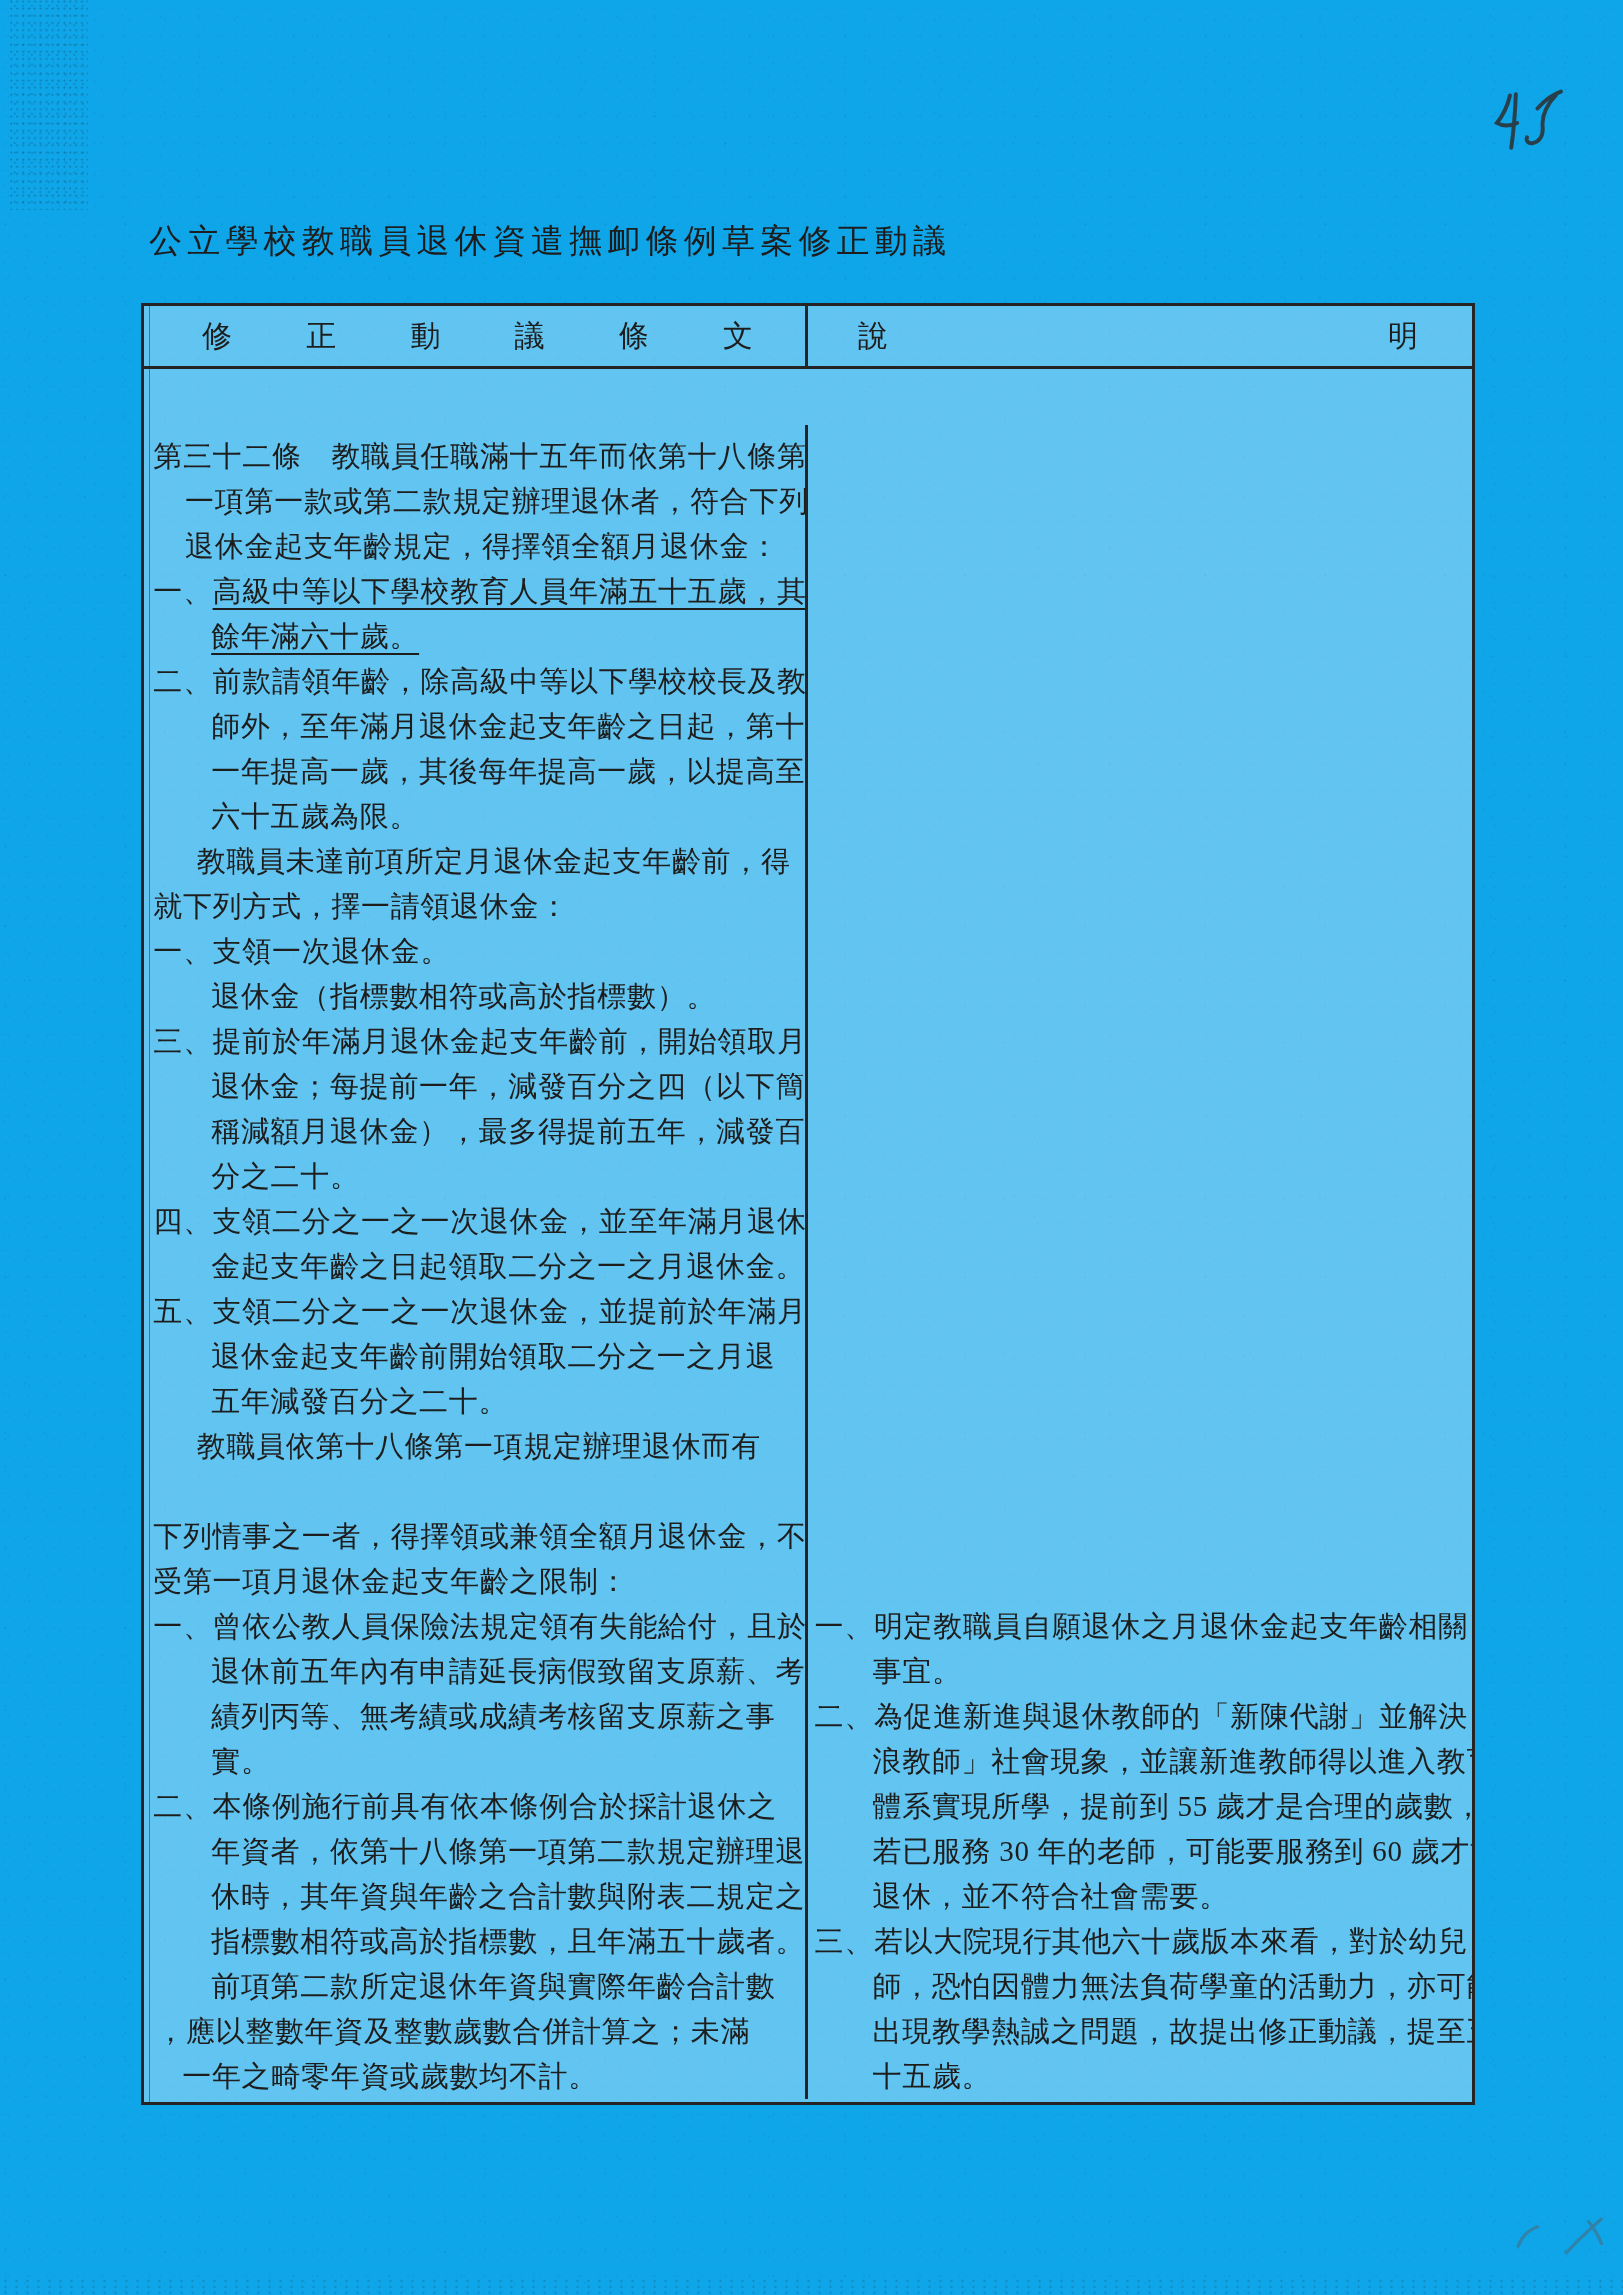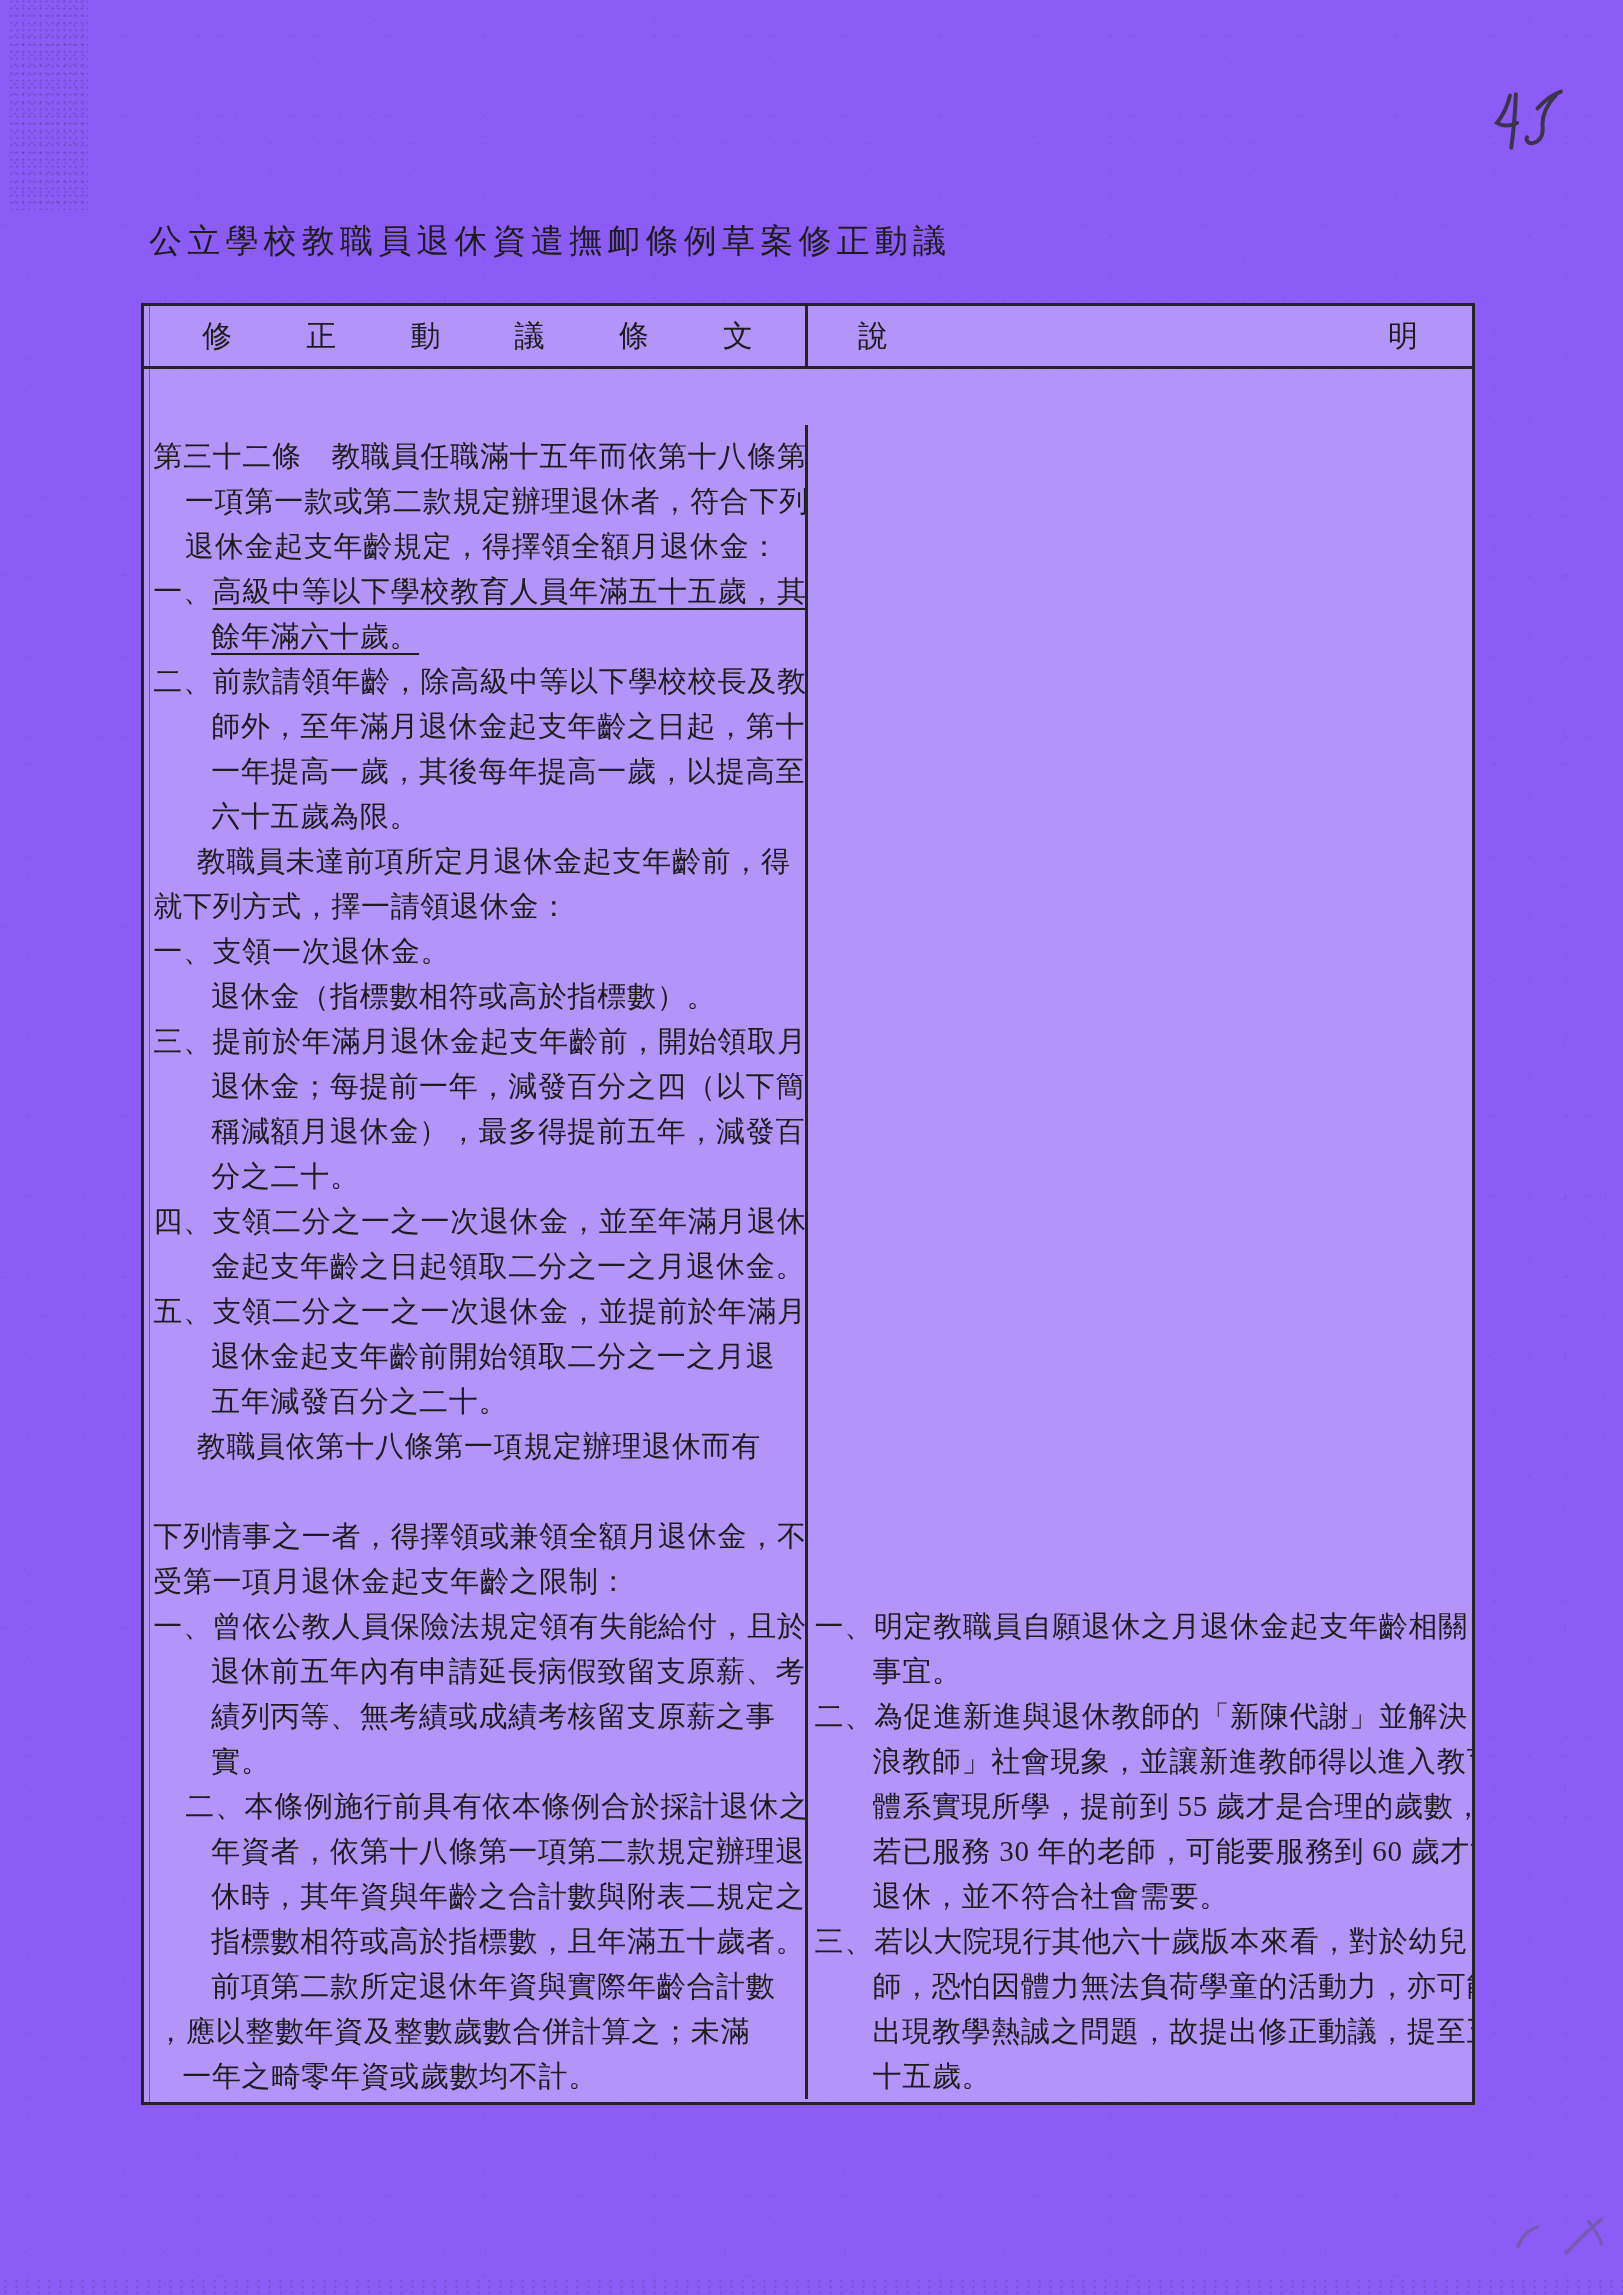--- a/index.html
+++ b/index.html
@@ -1,19 +1,19 @@
 <!DOCTYPE html>
 <html style="font-size:10.5px"><head>
 <meta charset="utf-8">
 <style>
   html,body{margin:0;padding:0;background:#e9e9e6;}
   .page{
     position:relative;
     width:1624px;height:2295px;
-    background:#8b5cf6;
+    background:#0ea5e9;
     font-family:"Liberation Serif","DejaVu Serif",serif;
     color:#1d1d1d;
     overflow:hidden;
   }
   
   .page::before{
     content:"";
     position:absolute;inset:0;
     background-image:
       radial-gradient(circle at 23% 31%, rgba(40,40,40,.10) 0.7px, transparent 1.3px),
@@ -152,21 +152,21 @@
           <div class="tline" style="padding-left: 0em;"><span class="marker">五、</span><span>支領二分之一之一次退休金，並提前於年滿月</span></div>
           <div class="tline" style="padding-left: 2em;"><span>退休金起支年齡前開始領取二分之一之月退</span></div>
           <div class="tline" style="padding-left: 2em;"><span>五年減發百分之二十。</span></div>
           <div class="tline" style="padding-left: 1.5em;"><span>教職員依第十八條第一項規定辦理退休而有</span></div>
           <div class="tline" style="padding-left: 0em; margin-top: 45px;"><span>下列情事之一者，得擇領或兼領全額月退休金，不</span></div>
           <div class="tline" style="padding-left: 0em;"><span>受第一項月退休金起支年齡之限制：</span></div>
           <div class="tline" style="padding-left: 0em;"><span class="marker">一、</span><span>曾依公教人員保險法規定領有失能給付，且於</span></div>
           <div class="tline" style="padding-left: 2em;"><span>退休前五年內有申請延長病假致留支原薪、考</span></div>
           <div class="tline" style="padding-left: 2em;"><span>績列丙等、無考績或成績考核留支原薪之事</span></div>
           <div class="tline" style="padding-left: 2em;"><span>實。</span></div>
-          <div class="tline" style="padding-left: 0em; margin-left: 32px;"><span class="marker">二、</span><span>本條例施行前具有依本條例合於採計退休之</span></div>
+          <div class="tline" style="padding-left: 0em;"><span class="marker">二、</span><span>本條例施行前具有依本條例合於採計退休之</span></div>
           <div class="tline" style="padding-left: 2em;"><span>年資者，依第十八條第一項第二款規定辦理退</span></div>
           <div class="tline" style="padding-left: 2em;"><span>休時，其年資與年齡之合計數與附表二規定之</span></div>
           <div class="tline" style="padding-left: 2em;"><span>指標數相符或高於指標數，且年滿五十歲者。</span></div>
           <div class="tline" style="padding-left: 2em;"><span>前項第二款所定退休年資與實際年齡合計數</span></div>
           <div class="tline" style="padding-left: 0.1em;"><span>，應以整數年資及整數歲數合併計算之；未滿</span></div>
           <div class="tline" style="padding-left: 1em;"><span>一年之畸零年資或歲數均不計。</span></div>
         </div>
       <div class="col-right">
           <div class="tline" style="padding-left: 0em;"><span class="marker">一、</span><span>明定教職員自願退休之月退休金起支年齡相關</span></div>
           <div class="tline" style="padding-left: 2em;"><span>事宜。</span></div>

